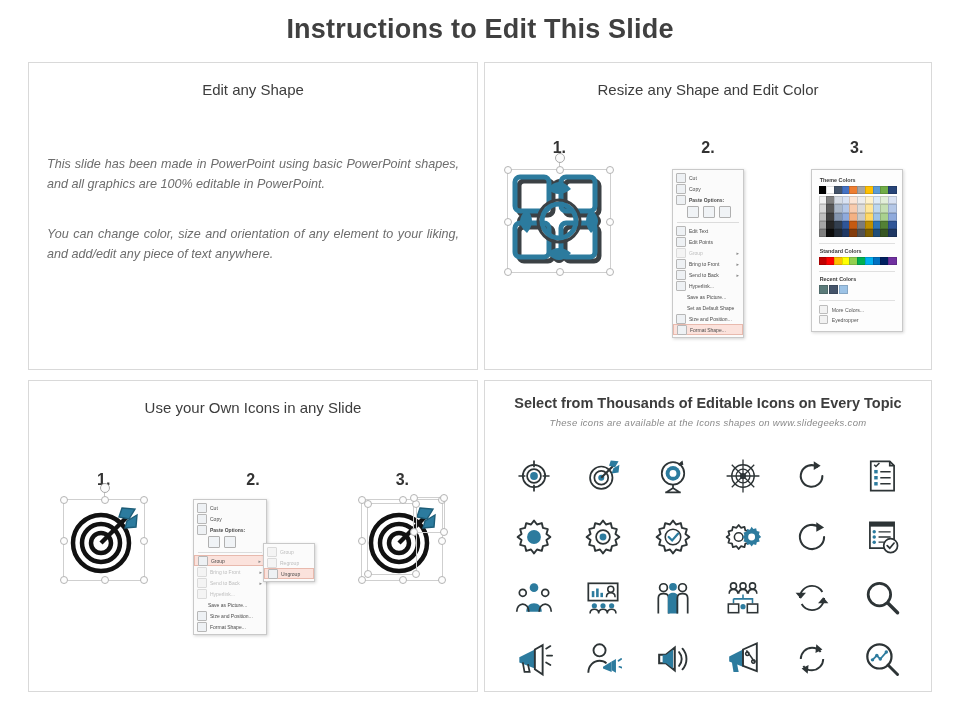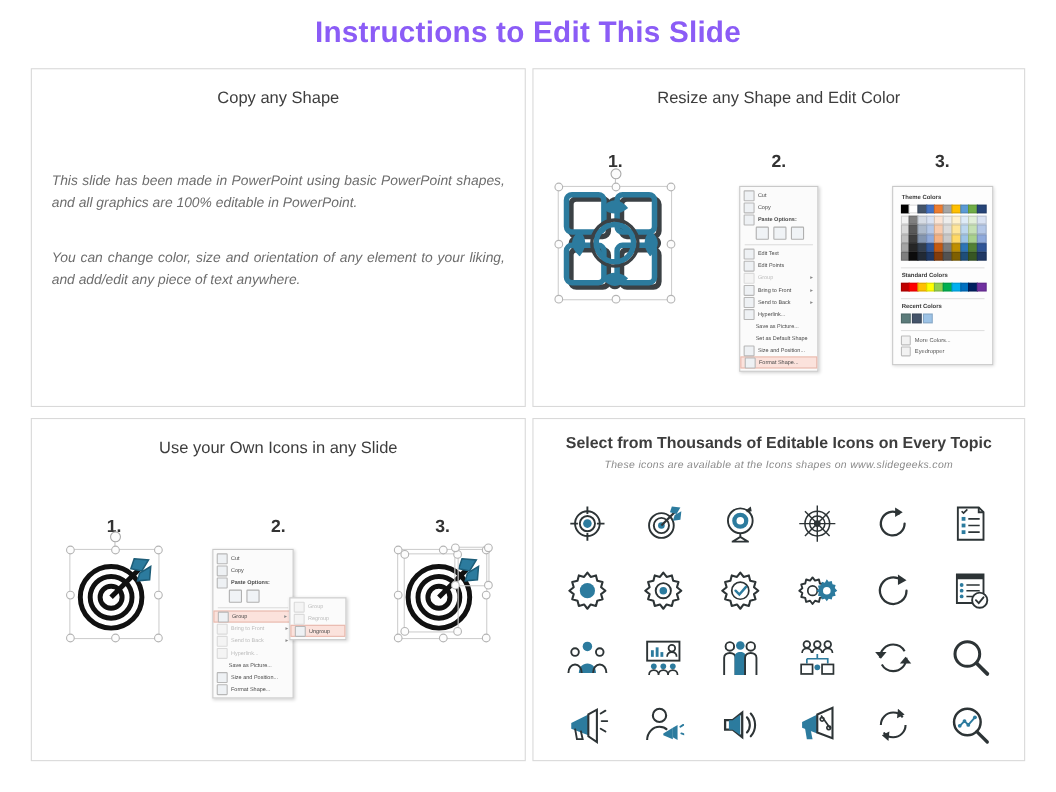--- a/index.html
+++ b/index.html
@@ -8,21 +8,21 @@
     background:#ffffff;
     font-family:"Liberation Sans", sans-serif;
     color:#3b3b3b;
     overflow:hidden;
   }
   .slide{position:relative;width:960px;height:720px;}
 
   .slide-title{
     position:absolute;left:0;top:14px;width:960px;
     text-align:center;
-    font-size:27px;font-weight:700;color:#8b5cf6;
+    font-size:27px;font-weight:700;color:#404040;
     letter-spacing:.2px;
   }
 
   .panel{
     position:absolute;
     border:1px solid #d9d9d9;
     background:#ffffff;
     box-sizing:border-box;
   }
   #panel-edit-shape   {left:28px; top:62px;  width:450px;height:308px;}
@@ -121,21 +121,21 @@
   .icon-cell{display:flex;align-items:center;justify-content:center;width:44px;height:44px;}
 </style>
 </head>
 <body>
 
 <div class="slide">
 
   <div class="slide-title">Instructions to Edit This Slide</div>
 
   <div class="panel" id="panel-edit-shape">
-    <div class="panel-title">Copy any Shape</div>
+    <div class="panel-title">Edit any Shape</div>
     <div class="body-text" id="edit-shape-para-1">This slide has been made in PowerPoint using basic PowerPoint shapes, and all graphics are 100% editable in PowerPoint.</div>
     <div class="body-text" id="edit-shape-para-2">You can change color, size and orientation of any element to your liking, and add/edit any piece of text anywhere.</div>
   </div>
 
   <div class="panel" id="panel-resize-shape">
     <div class="panel-title">Resize any Shape and Edit Color</div>
 
     <div class="num-row" id="resize-numbers">
       <div class="num">1.</div>
       <div class="num">2.</div>

